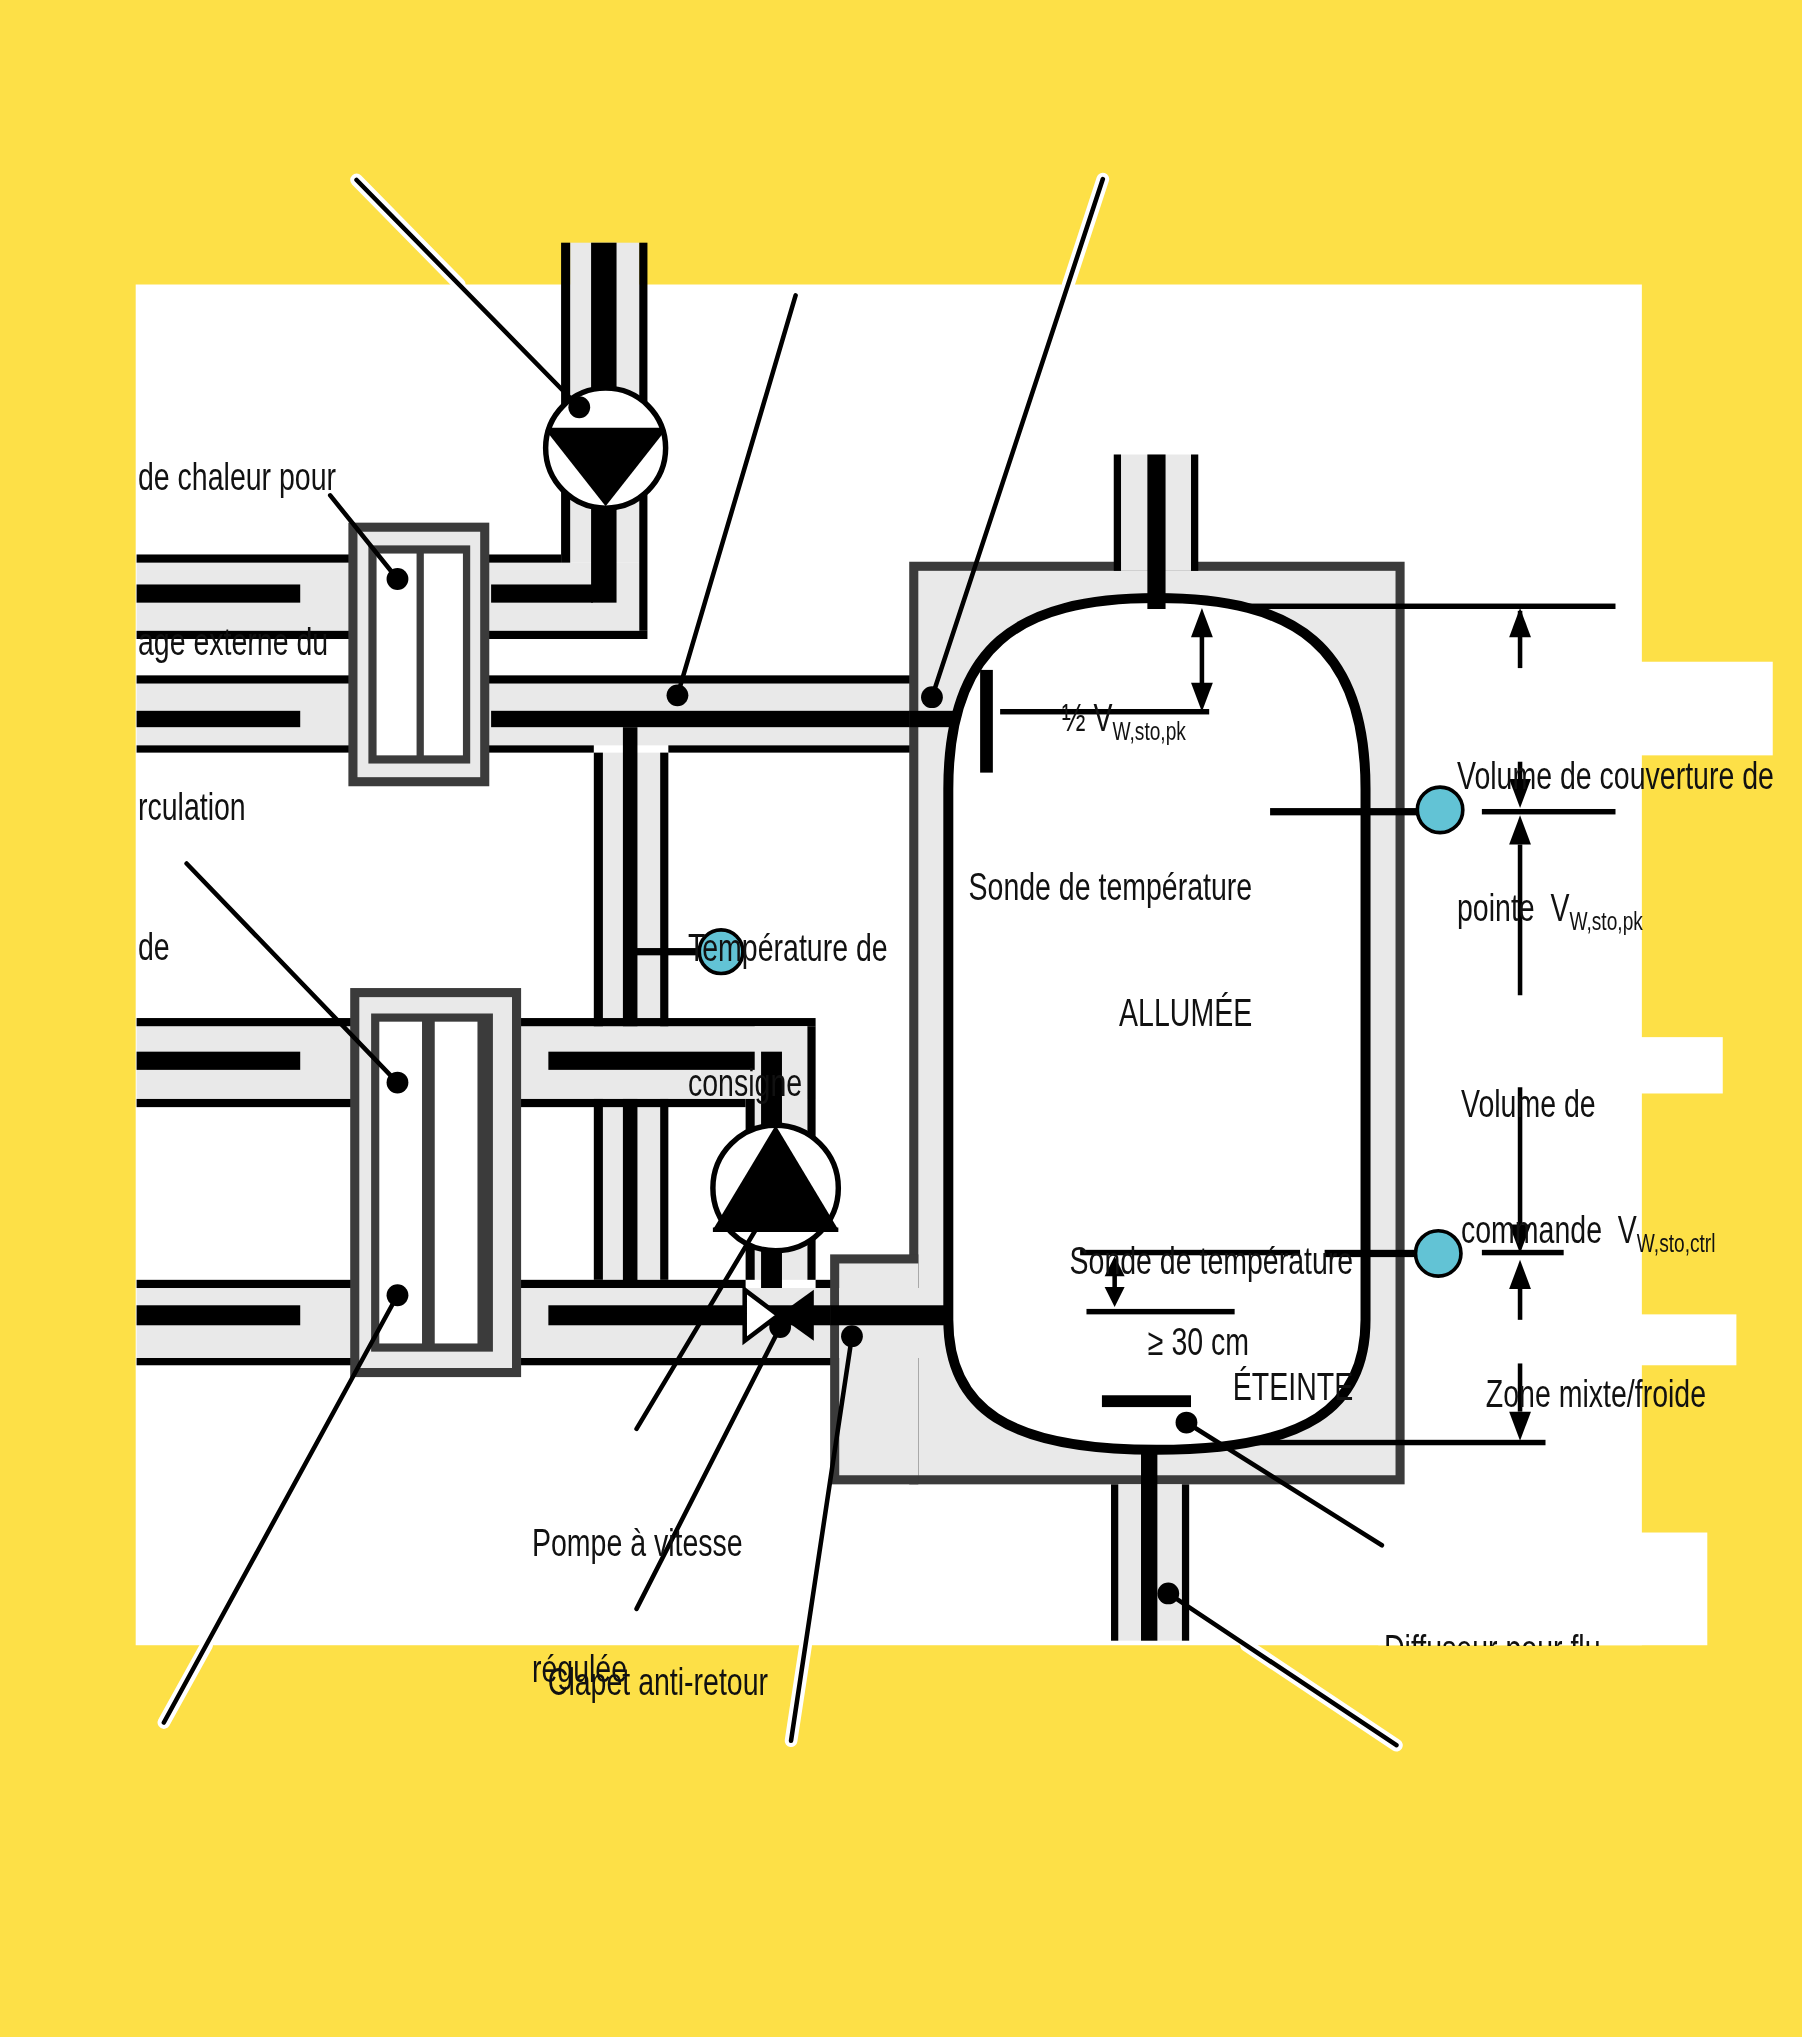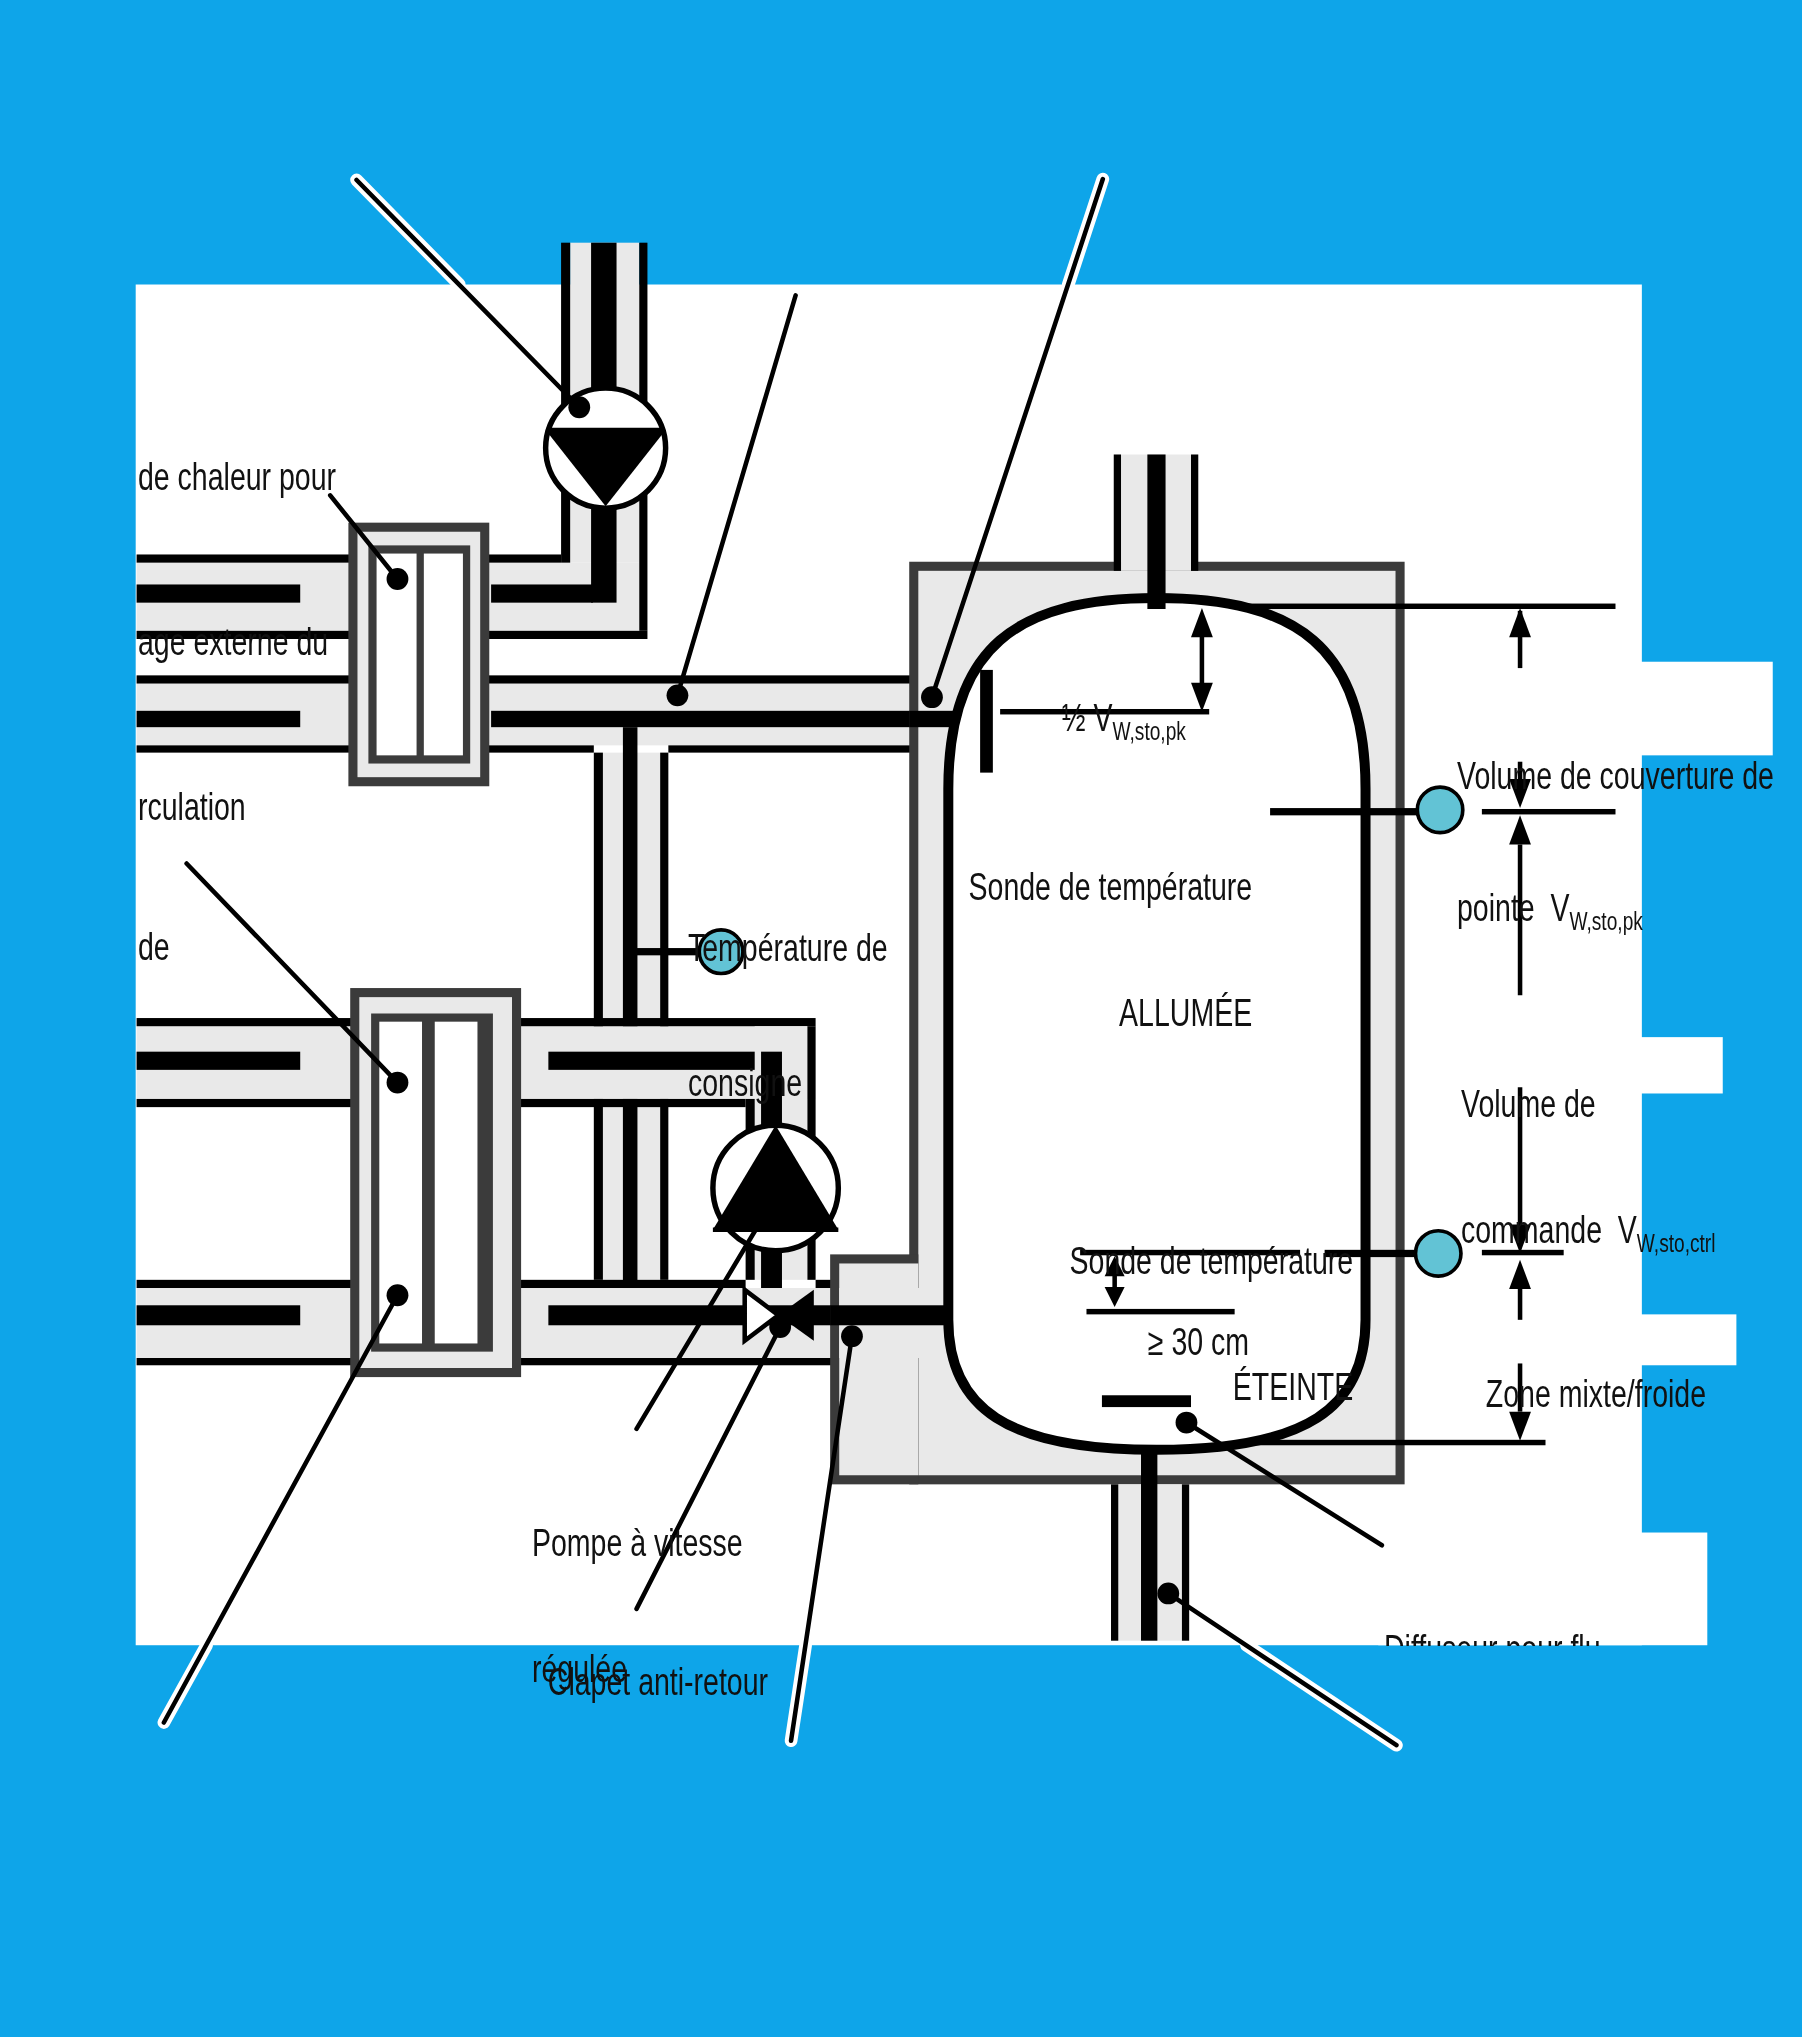--- a/index.html
+++ b/index.html
@@ -1,16 +1,16 @@
 <!DOCTYPE html>
 <html style="font-size:14.5px"><head>
 <meta charset="utf-8">
 <style>
   html,body{margin:0;padding:0;background:#000;}
-  #stage{position:relative;width:1803px;height:2037px;background:#0ea5e9;overflow:hidden;
+  #stage{position:relative;width:1803px;height:2037px;background:#fde047;overflow:hidden;
          font-family:"Liberation Sans",sans-serif;}
   #stage svg{position:absolute;left:0;top:0;}
   .lbl{position:absolute;font-size:38px;line-height:51px;color:#111;white-space:pre;
        transform:scaleX(0.75);transform-origin:0 0;z-index:5;}
   .lbl-r{text-align:right;transform-origin:100% 0;}
   .sub{font-size:25.5px;position:relative;top:9px;}
   .clip{position:absolute;overflow:hidden;z-index:4;}
 </style>
 </head>
 <body>

